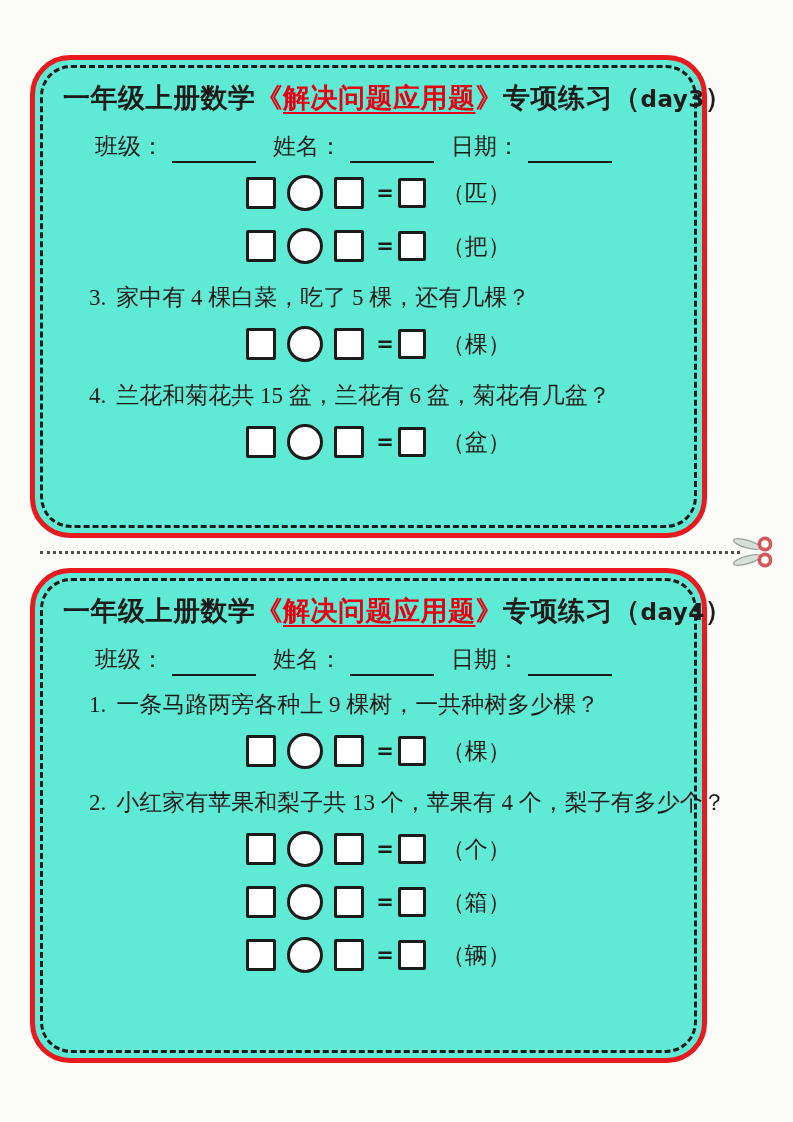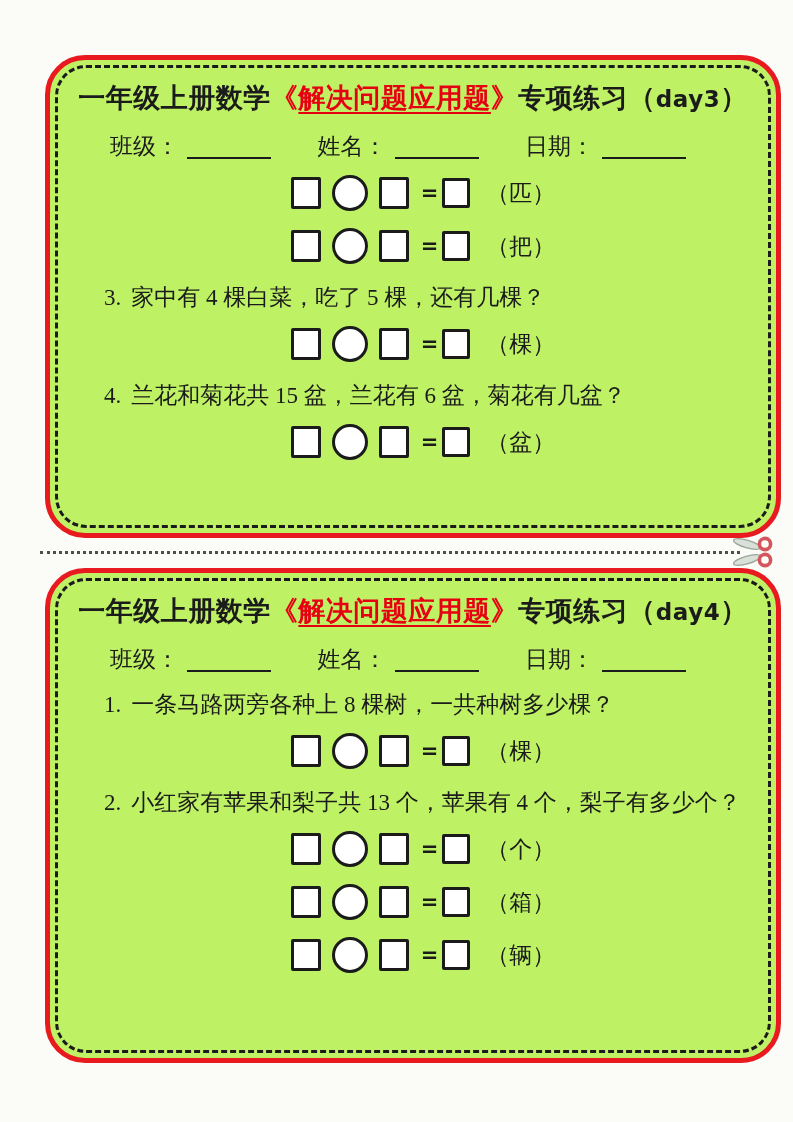--- a/index.html
+++ b/index.html
@@ -4,23 +4,23 @@
 <style>
   html,body{margin:0;padding:0;}
   body{
     width:793px;height:1122px;position:relative;
     background:#fbfbf7;
     color:#1b1b1b;
     font-family:"Liberation Serif","DejaVu Serif",serif;
     overflow:hidden;
   }
   .sheet{
-    position:absolute;left:45px;width:736px;
+    position:absolute;left:30px;width:677px;
     border:5px solid #e8191f;border-radius:40px;
-    background:#bef264;box-sizing:border-box;
+    background:#5eead4;box-sizing:border-box;
   }
   .sheet.day3{top:55px;height:483px;}
   .sheet.day4{top:568px;height:495px;}
   .inner{
     position:absolute;inset:5px;
     border:3px dashed #1b1b1b;border-radius:31px;
     box-sizing:border-box;
     padding:8px 20px 0 20px;
   }
   .sheet-title{
@@ -29,21 +29,21 @@
     margin-top:4px;line-height:36px;
   }
   .title-red{color:#e60012;}
   .title-underline{text-decoration:underline;text-underline-offset:5px;text-decoration-thickness:2px;}
   .title-day{font-family:"DejaVu Sans","Liberation Sans",sans-serif;font-weight:600;font-size:23px;}
   .fields-row{
     display:flex;justify-content:space-between;align-items:flex-end;
     margin-top:14px;padding:0 62px 0 32px;
     font-size:23px;line-height:32px;white-space:nowrap;
   }
-  .field{display:flex;}
+  .field{display:flex;align-items:flex-end;}
   .blank{
     display:inline-block;width:84px;height:26px;
     border-bottom:2px solid #1b1b1b;margin-left:8px;
   }
   .q-line{
     margin-top:13px;padding-left:26px;
     font-size:23px;line-height:32px;white-space:nowrap;
   }
   .q-num{margin-right:10px;}
   .answer-row{
@@ -162,21 +162,21 @@
         <span>姓名：</span>
         <span class="blank"></span>
       </span>
       <span class="field">
         <span>日期：</span>
         <span class="blank"></span>
       </span>
     </div>
 
     <div class="q-line">
-      <span class="q-num">1.</span><span>一条马路两旁各种上 8 棵树，一共种树多少棵？</span>
+      <span class="q-num">1.</span><span>一条马路两旁各种上 9 棵树，一共种树多少棵？</span>
     </div>
     <div class="answer-row">
       <span class="abox"></span>
       <span class="acircle"></span>
       <span class="abox"></span>
       <span class="eq">=</span>
       <span class="abox small"></span>
       <span class="unit">（棵）</span>
     </div>
 

